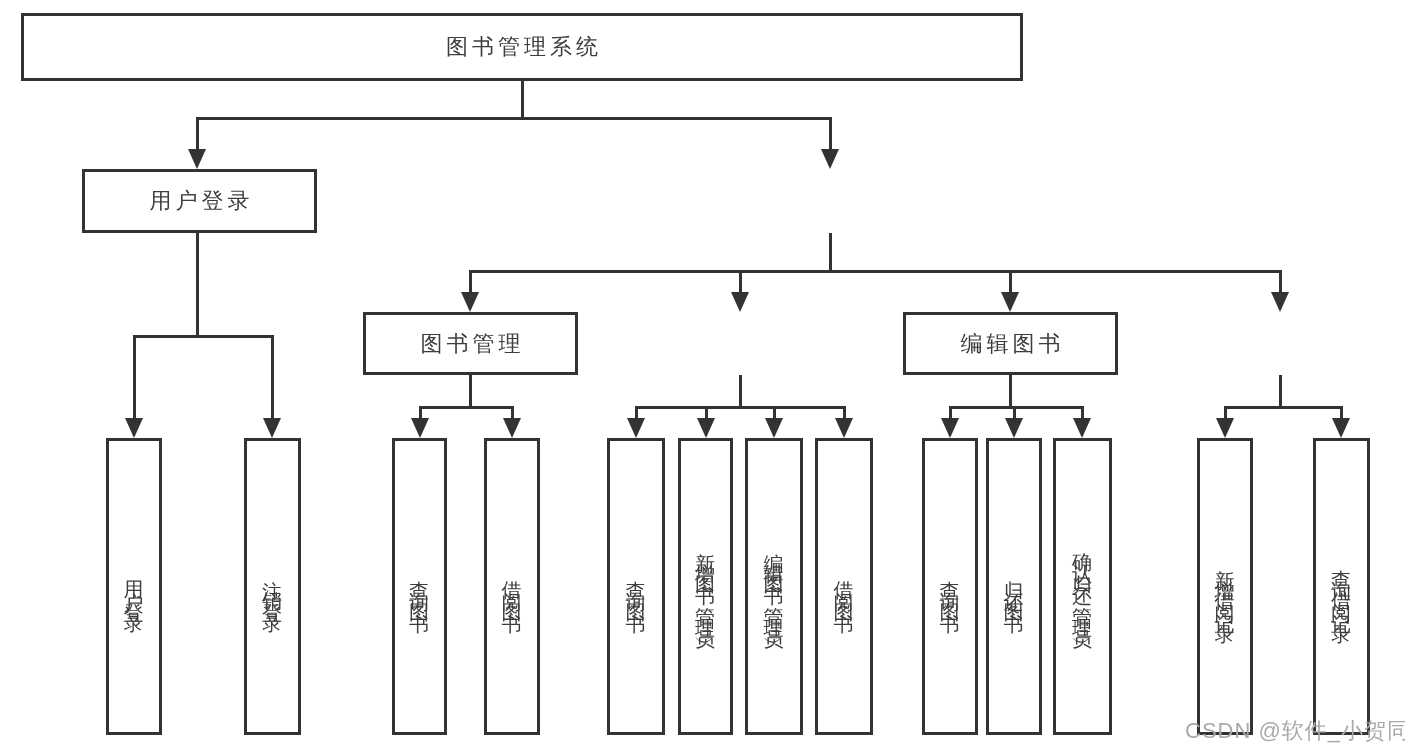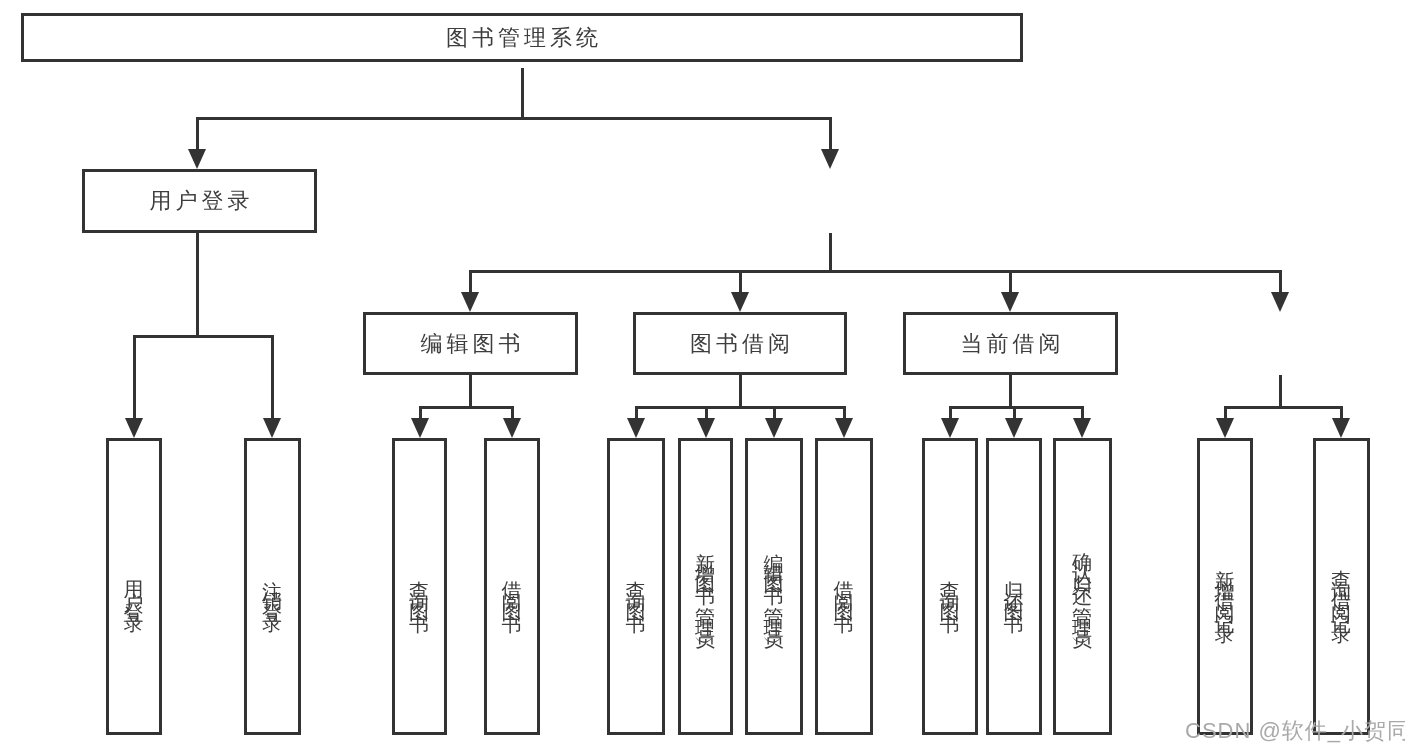--- a/index.html
+++ b/index.html
@@ -59,27 +59,26 @@
     letter-spacing:1px;
     white-space:nowrap;
     z-index:3;
   }
 </style>
 </head>
 <body>
 
 <div class="canvas" id="canvas" style="--line: #333333; --text: #3d3d3d; --bg: #ffffff; --wm: #a9a9a9;">
 
-  <div class="box hbox" style="left:21px;top:13px;width:1002px;height:49px">图书管理系统</div>
+  <div class="box hbox" style="left:21px;top:13px;width:1002px;height:68px">图书管理系统</div>
 
   <div class="box hbox" style="left:82px;top:169px;width:235px;height:64px">用户登录</div>
 
-  <div class="box hbox" style="left:363px;top:312px;width:215px;height:63px">编辑图书</div>
-  <div class="box hbox" style="left:633px;top:312px;width:214px;height:63px">图书借阅</div>
-  <div class="box hbox" style="left:903px;top:312px;width:215px;height:63px">当前借阅</div>
+  <div class="box hbox" style="left:363px;top:312px;width:215px;height:63px">图书管理</div>
+  <div class="box hbox" style="left:903px;top:312px;width:215px;height:63px">编辑图书</div>
 
   <div class="box vbox" style="left:106px;top:438px;width:56px;height:297px">用户登录</div>
   <div class="box vbox" style="left:244px;top:438px;width:57px;height:297px">注销登录</div>
 
   <div class="box vbox" style="left:392px;top:438px;width:55px;height:297px">查询图书</div>
   <div class="box vbox" style="left:484px;top:438px;width:56px;height:297px">借阅图书</div>
 
   <div class="box vbox" style="left:607px;top:438px;width:58px;height:297px">查询图书</div>
   <div class="box vbox" style="left:678px;top:438px;width:55px;height:297px">新增图书（管理员）</div>
   <div class="box vbox" style="left:745px;top:438px;width:58px;height:297px">编辑图书（管理员）</div>

